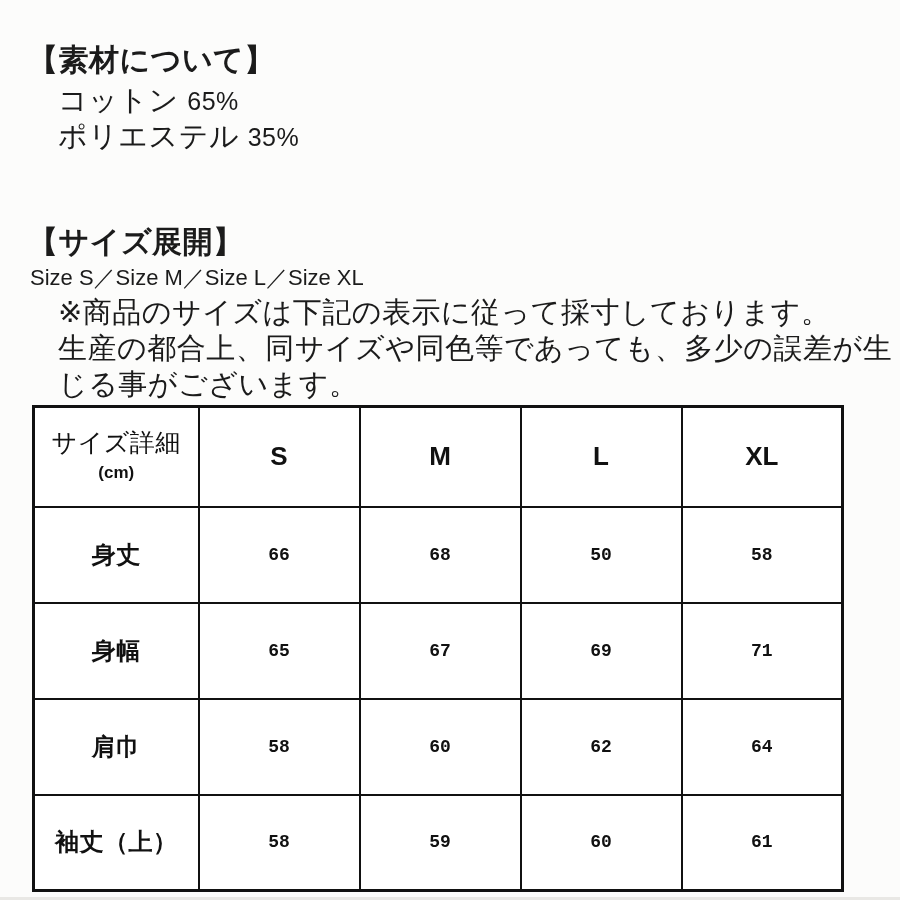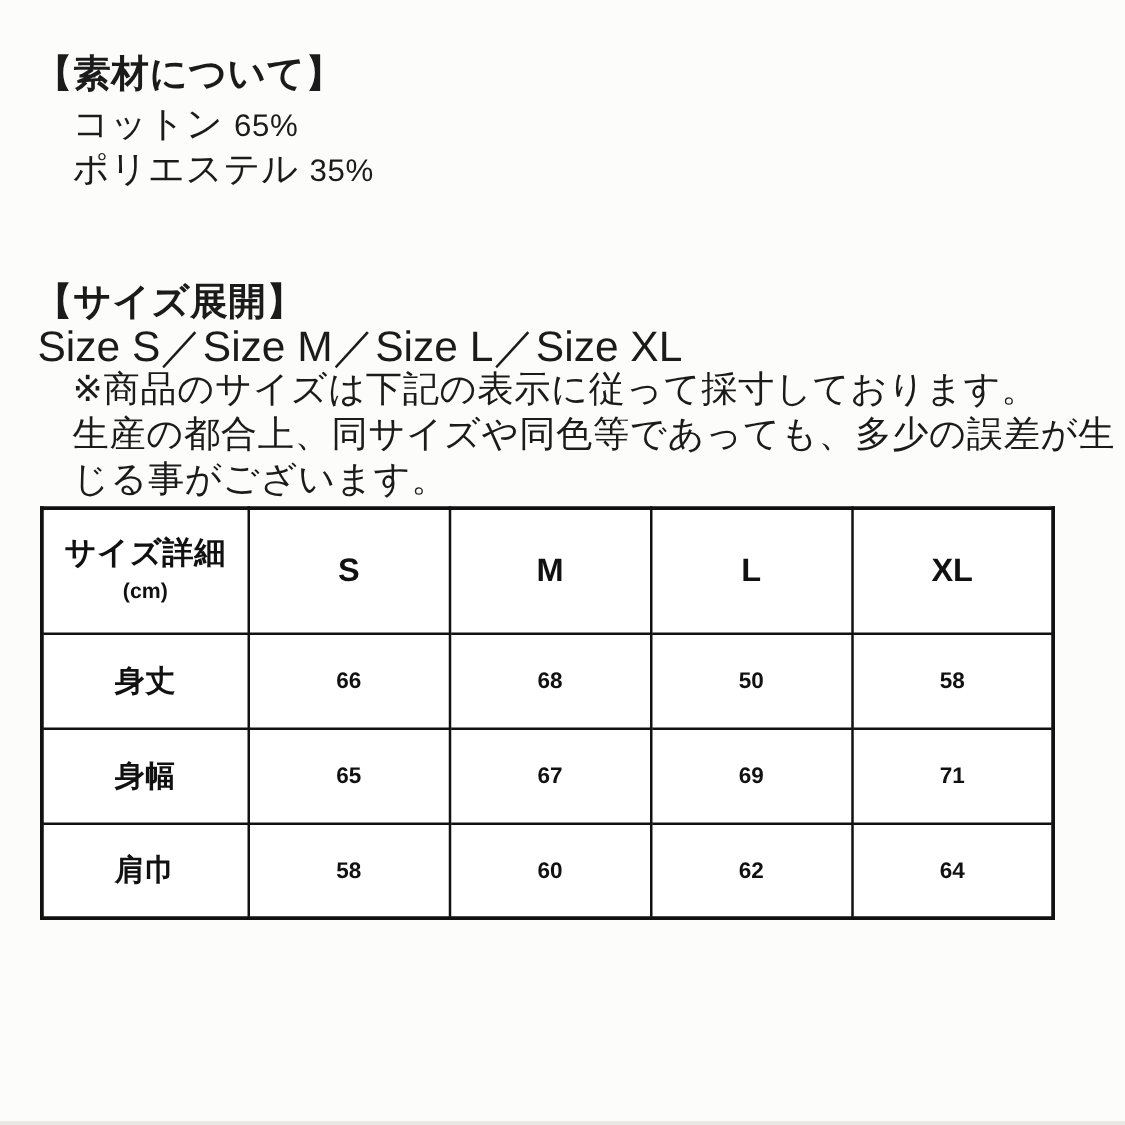--- a/index.html
+++ b/index.html
@@ -34,21 +34,21 @@
     letter-spacing: 0.5px;
     white-space: nowrap;
     margin-left: 28px;
   }
   .latin-part {
     font-size: 25px;
     font-weight: 400;
   }
   .latin-line {
     left: 30px;
-    font-size: 34px;
+    font-size: 22px;
     line-height: 36px;
     font-weight: 400;
     letter-spacing: 0px;
     white-space: nowrap;
   }
 
   
   table.size-table {
     position: absolute;
     left: 32px;
@@ -61,24 +61,24 @@
   table.size-table td, table.size-table th {
     border: 2px solid #111111;
     text-align: center;
     vertical-align: middle;
     padding: 0;
     color: #111111;
   }
   col.c-label { width: 165px; }
   col.c-size  { width: 161px; }
   tr.header-row { height: 100px; }
-  tr.data-row   { height: 76px; }
+  tr.data-row   { height: 96px; font-family: Liberation Mono, monospace; }
   .corner-title {
     font-size: 25px;
-    font-weight: 700;
+    font-weight: 400;
     line-height: 31px;
     letter-spacing: 0.5px;
   }
   .corner-unit {
     font-size: 17px;
     font-weight: 700;
     line-height: 29px;
   }
   .col-head {
     font-size: 26px;
@@ -163,16 +163,23 @@
     </tr>
 
     <tr class="data-row">
       <td class="row-label">肩巾</td>
       <td class="cell-val">58</td>
       <td class="cell-val">60</td>
       <td class="cell-val">62</td>
       <td class="cell-val">64</td>
     </tr>
 
+    <tr class="data-row">
+      <td class="row-label">袖丈（上）</td>
+      <td class="cell-val">58</td>
+      <td class="cell-val">59</td>
+      <td class="cell-val">60</td>
+      <td class="cell-val">61</td>
+    </tr>
   </tbody>
 </table>
 
 <div class="abs bottom-edge"></div>
 
 </body></html>

